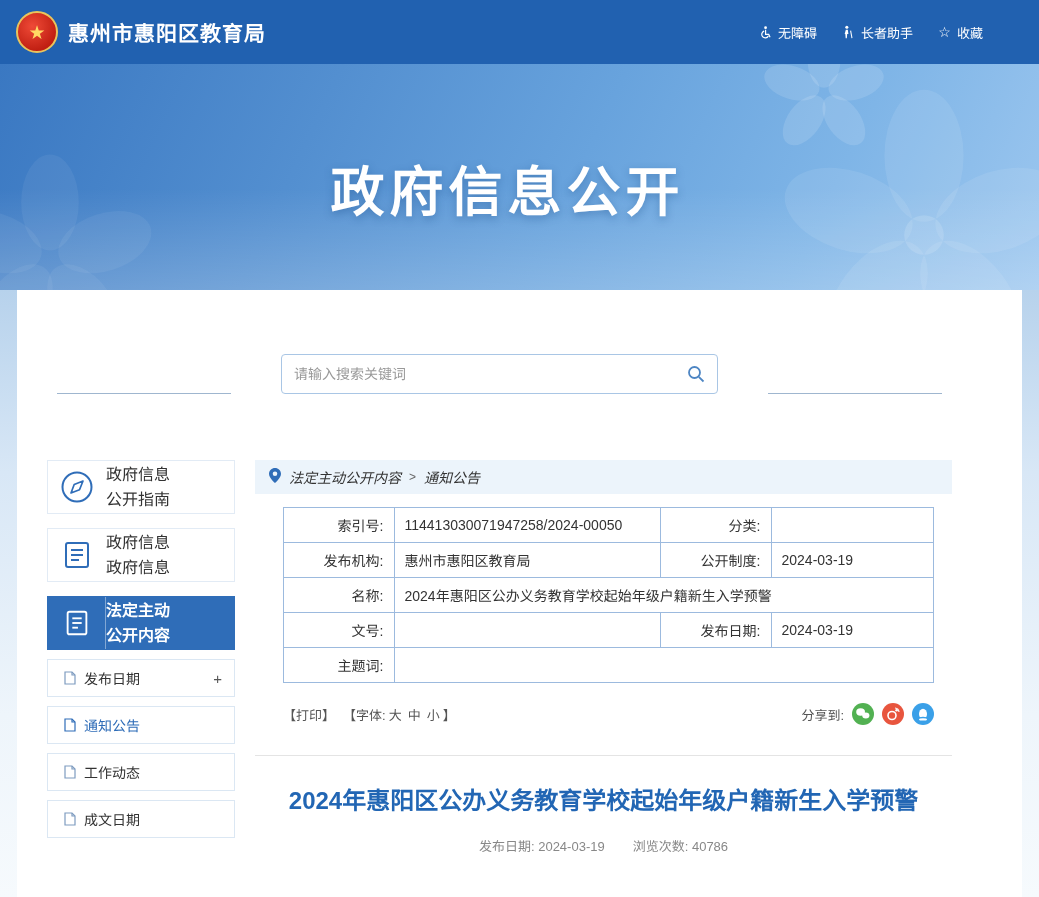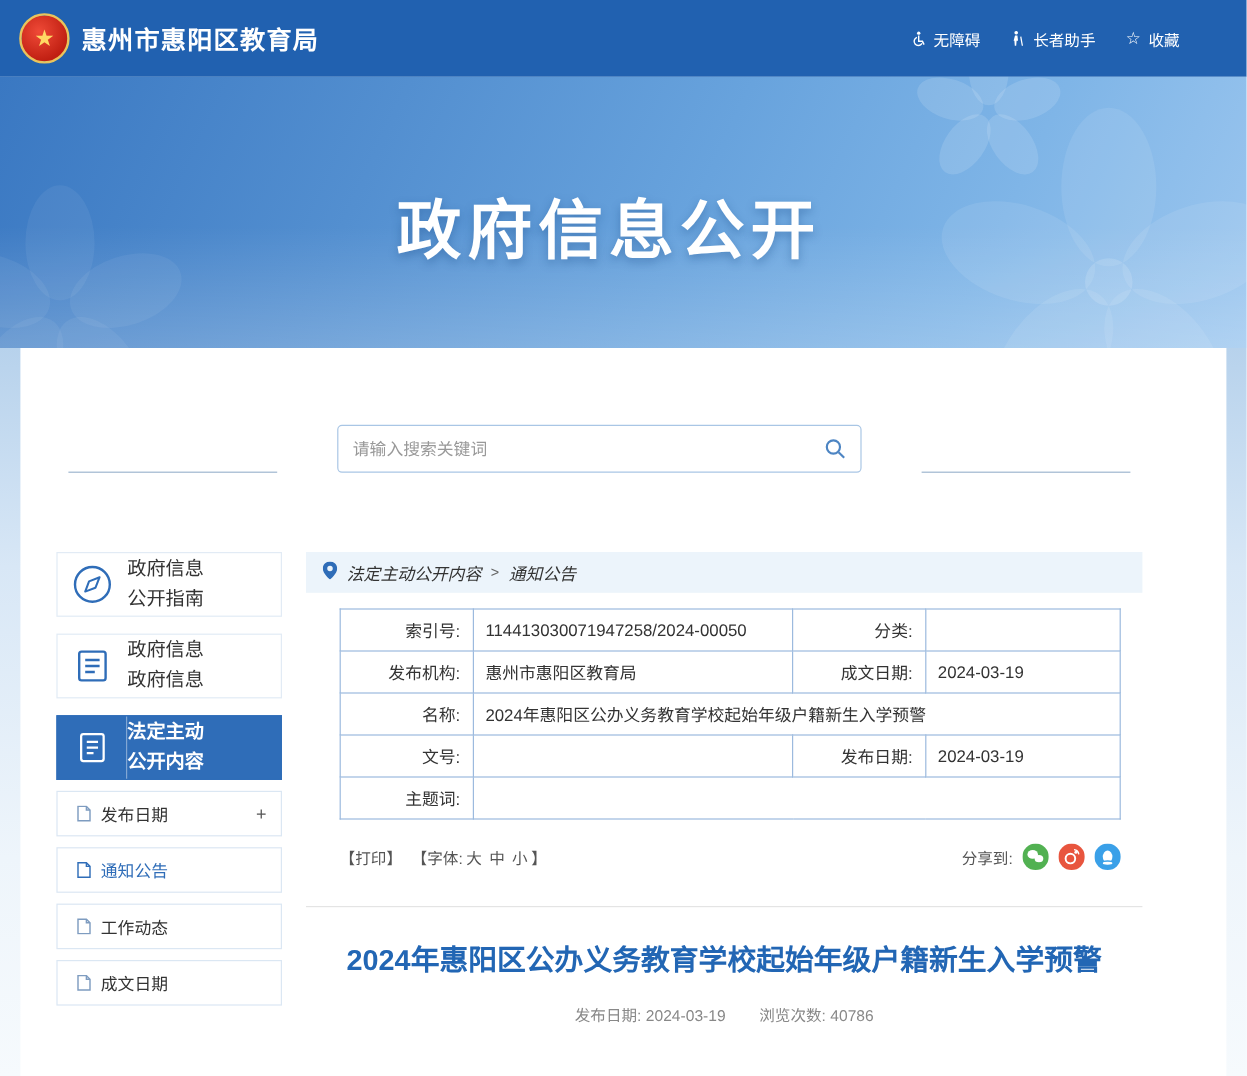--- a/index.html
+++ b/index.html
@@ -282,21 +282,21 @@
             <tbody>
                 <tr>
               <td class="lbl">索引号:</td>
               <td class="val">114413030071947258/2024-00050</td>
               <td class="lbl">分类:</td>
               <td class="val"></td>
             </tr>
             <tr>
               <td class="lbl">发布机构:</td>
               <td class="val">惠州市惠阳区教育局</td>
-              <td class="lbl">成文日期:</td>
+              <td class="lbl">公开制度:</td>
               <td class="val">2024-03-19</td>
             </tr>
             <tr>
               <td class="lbl">名称:</td>
               <td class="val" colspan="3">2024年惠阳区公办义务教育学校起始年级户籍新生入学预警</td>
             </tr>
             <tr>
               <td class="lbl">文号:</td>
               <td class="val"></td>
               <td class="lbl">发布日期:</td>

